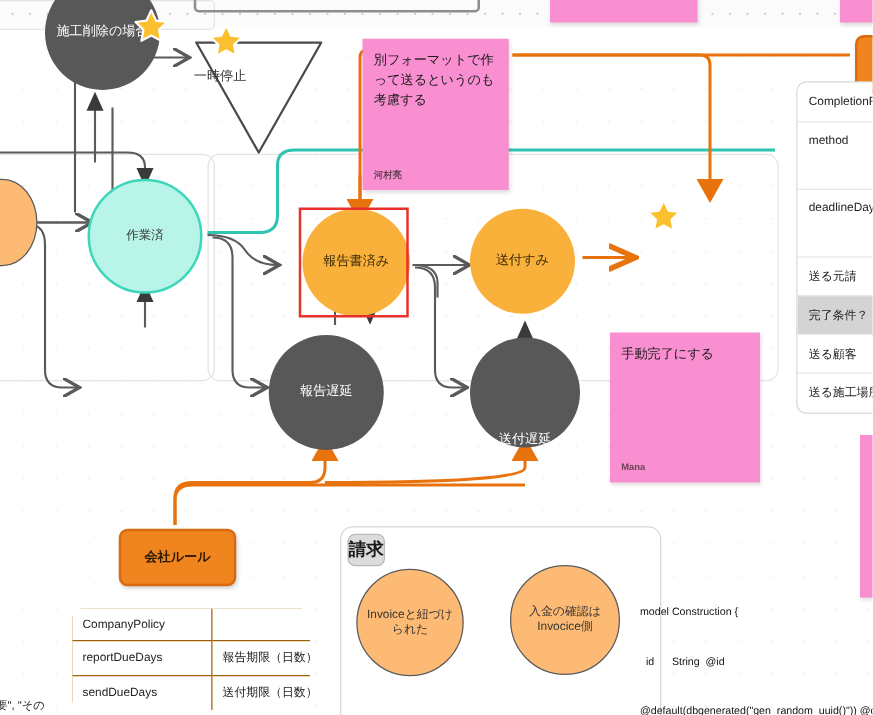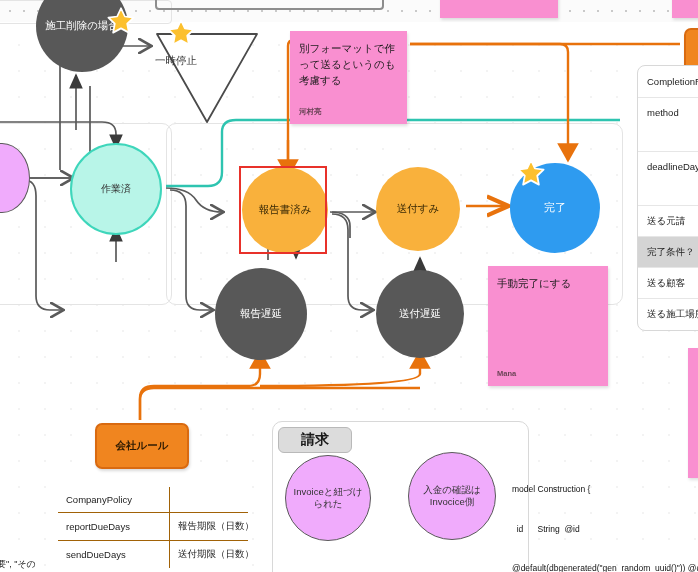--- a/index.html
+++ b/index.html
@@ -39,21 +39,21 @@
   
   .node{
     position:absolute;display:flex;align-items:center;justify-content:center;
     text-align:center;line-height:1.25;box-sizing:border-box;
   }
   .circle{border-radius:50%;}
   .n-dark{background:#585858;color:#ffffff;font-size:10.5px;}
   .n-mint{background:#b8f5e8;border:2.5px solid #3ed6bb;color:#333;font-size:10px;}
   .n-orange{background:#f9b13c;color:#3a2a06;font-size:10.5px;}
   .n-blue{background:#2e9bf0;color:#ffffff;font-size:11px;}
-  .n-outline{background:#f0abfc;border:1.6px solid #5a5a5a;color:#333;font-size:9.5px;}
+  .n-outline{background:#fdba74;border:1.6px solid #5a5a5a;color:#333;font-size:9.5px;}
   .sel-box{position:absolute;border:2px solid #e8312a;box-sizing:border-box;}
 
   
   .tri-wrap{position:absolute;}
   .tri-label{position:absolute;width:100%;text-align:left;font-size:10.5px;color:#333;}
 
   
   .sticky{
     position:absolute;background:#f98fd0;box-sizing:border-box;
     box-shadow:1px 2px 3px rgba(0,0,0,.13);
@@ -89,21 +89,21 @@
   .listpanel .row{
     padding:8px 9px;border-bottom:1px solid #e6e6e6;white-space:nowrap;
     box-sizing:border-box;display:flex;align-items:center;
   }
   .listpanel .row:last-child{border-bottom:none;}
   .listpanel .row.hl{background:#d4d4d4;}
 
   
   .chip{
     position:absolute;background:#dcdcdc;border:1px solid #b9b9b9;border-radius:6px;
-    padding:3px 22px;font-size:14px;font-weight:bold;color:#1a1a1a;
+    padding:3px 0;font-size:14px;font-weight:bold;color:#1a1a1a;
   }
 
   
   .code{
     position:absolute;font-size:8.5px;line-height:1.55;color:#111;
     white-space:pre;font-family:"Liberation Sans","DejaVu Sans",sans-serif;
   }
   .fragtext{
     position:absolute;font-size:9px;color:#222;line-height:1.9;white-space:pre;
   }
@@ -213,41 +213,38 @@
   <div class="sel-box" style="left:239px;top:166px;width:88px;height:88px;"></div>
 
   <div class="node circle n-dark" style="left:215px;top:268px;width:92px;height:92px;">
     <span>報告遅延</span>
   </div>
 
   <div class="node circle n-orange" style="left:376px;top:167px;width:84px;height:84px;">
     <span>送付すみ</span>
   </div>
 
-  <div class="node circle n-dark" style="left:376px;top:270px;width:88px;height:88px;">
+  <div class="node circle n-dark" style="left:376px;top:270px;width:88px;height:88px;align-items:flex-end;">
     <span>送付遅延</span>
   </div>
 
-  <div class="node circle n-blue" style="left:510px;top:163px;width:90px;height:90px;">
-    <span>完了</span>
-  </div>
 
   <div class="node circle n-outline" style="left:-26px;top:143px;width:56px;height:70px;border-radius:50%;"></div>
 
   <svg class="star" style="left:106px;top:6px;" viewBox="0 0 24 24">
     <path d="M12 1.8l3.1 6.6 7 .9-5.1 4.9 1.3 7.1L12 17.9 5.7 21.3 7 14.2 1.9 9.3l7-.9z" fill="#fcc02e" stroke="#ffffff" stroke-width="1.4" stroke-linejoin="round"></path>
   </svg>
   <svg class="star" style="left:166px;top:18px;" viewBox="0 0 24 24">
     <path d="M12 1.8l3.1 6.6 7 .9-5.1 4.9 1.3 7.1L12 17.9 5.7 21.3 7 14.2 1.9 9.3l7-.9z" fill="#fcc02e" stroke="#ffffff" stroke-width="1.4" stroke-linejoin="round"></path>
   </svg>
   <svg class="star" style="left:516px;top:158px;" viewBox="0 0 24 24">
     <path d="M12 1.8l3.1 6.6 7 .9-5.1 4.9 1.3 7.1L12 17.9 5.7 21.3 7 14.2 1.9 9.3l7-.9z" fill="#fcc02e" stroke="#ffffff" stroke-width="1.4" stroke-linejoin="round"></path>
   </svg>
 
-  <div class="sticky" style="left:290px;top:31px;width:117px;height:93px;">
+  <div class="sticky" style="left:290px;top:31px;width:117px;height:121px;">
     <div>別フォーマットで作って送るというのも考慮する</div>
     <div class="author">河村亮</div>
   </div>
 
   <div class="sticky" style="left:488px;top:266px;width:120px;height:120px;">
     <div>手動完了にする</div>
     <div class="author">Mana</div>
   </div>
 
   <div class="sticky" style="left:440px;top:-18px;width:118px;height:36px;padding:4px 7px;">

